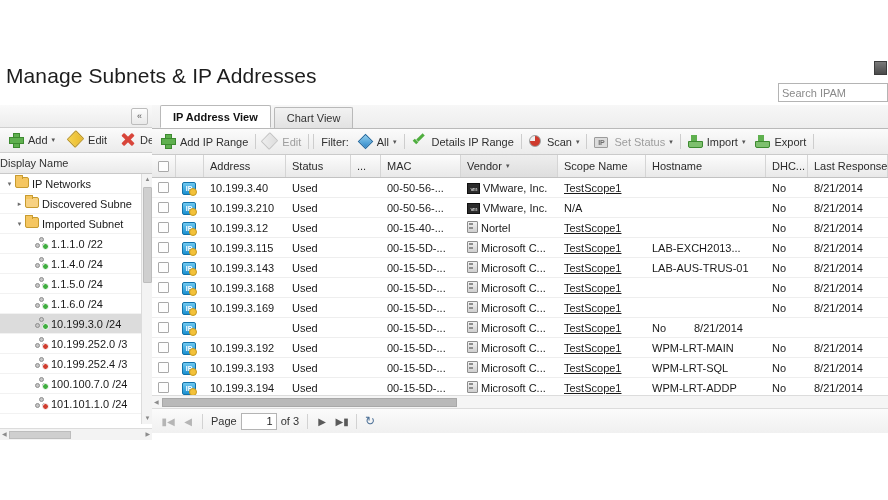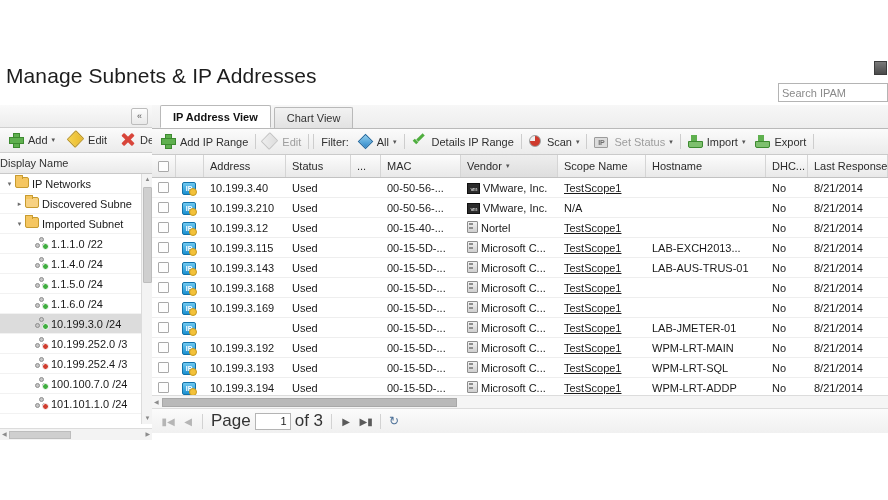--- a/index.html
+++ b/index.html
@@ -245,21 +245,21 @@
   
   .pager {
     position:absolute; left:0; top:303px; width:736px; height:25px;
     background: linear-gradient(180deg,#fbfbfb,#f0f0f0);
     border-top:1px solid #dcdcdc;
     display:flex; align-items:center; padding-left:6px; gap:0;
   }
   .pg-btn { width:20px; height:19px; display:flex; align-items:center; justify-content:center; color:#5a5a5a; font-size:10px; }
   .pg-btn.dim { color:#b5b5b5; }
   .pg-sep { width:1px; height:15px; background:#d2d2d2; margin:0 4px; }
-  .pg-label { font-size:17px; color:#333; margin:8px 4px; }
+  .pg-label { font-size:11px; color:#333; margin:8px 4px; }
   .pg-input {
     width:36px; height:17px; border:1px solid #b4b4b4; background:#fff;
     font-family:"Liberation Sans",sans-serif; font-size:11px; text-align:right;
     padding-right:3px; color:#222; outline:none;
   }
   .refresh { font-size:12px; color:#4b6f96; margin-left:4px; }
 
   .bottom-white { position:absolute; left:0; top:445px; width:888px; height:55px; background:#fff; }
 </style>
 </head>
@@ -660,21 +660,20 @@
               <div class="gc" style="width: 65px; flex: 0 0 65px;">Used</div>
               <div class="gc" style="width: 30px; flex: 0 0 30px;"></div>
               <div class="gc" style="width: 80px; flex: 0 0 80px;">00-15-5D-...</div>
               <div class="gc" style="width: 97px; flex: 0 0 97px;">
                 <span class="ico"><span class="srvico"></span></span>
                 <span>Microsoft C...</span>
               </div>
               <div class="gc" style="width: 88px; flex: 0 0 88px;">
                 <span class="scopelink">TestScope1</span>
               </div>
-              <div class="gc" style="width: 120px; flex: 0 0 120px;">LAB-JMETER-01</div>
               <div class="gc" style="width: 42px; flex: 0 0 42px;">No</div>
               <div class="gc" style="width: 80px; flex: 0 0 80px;">8/21/2014</div>
             </div>
             <div class="grow">
               <div class="gc" style="width: 24px; flex: 0 0 24px;">
                 <span class="chk"></span>
               </div>
               <div class="gc" style="width: 28px; flex: 0 0 28px;">
                 <span class="ico"><span class="ipicon">IP</span></span>
               </div>

